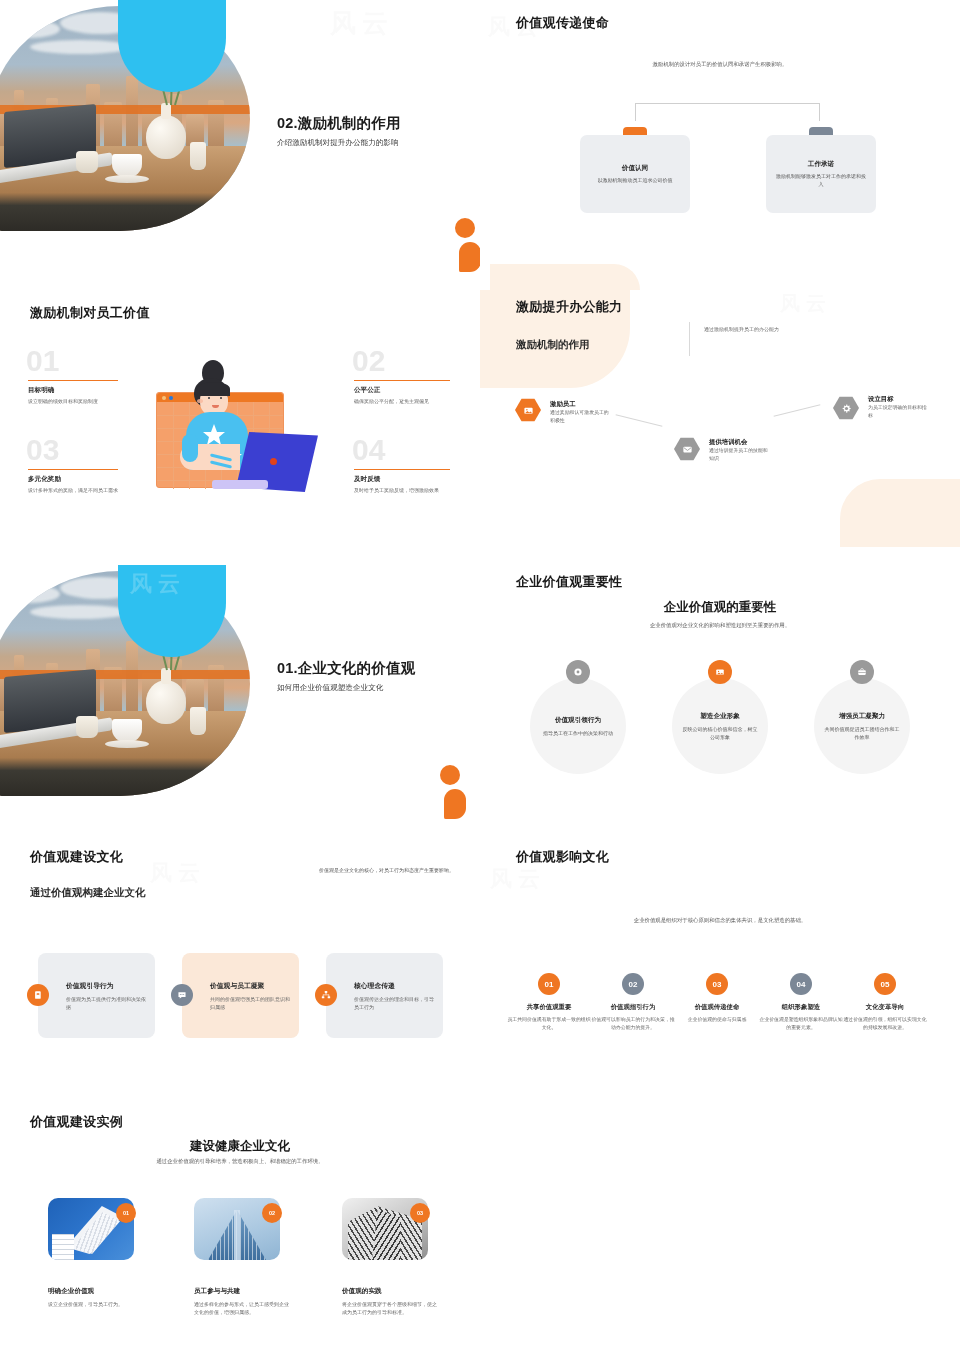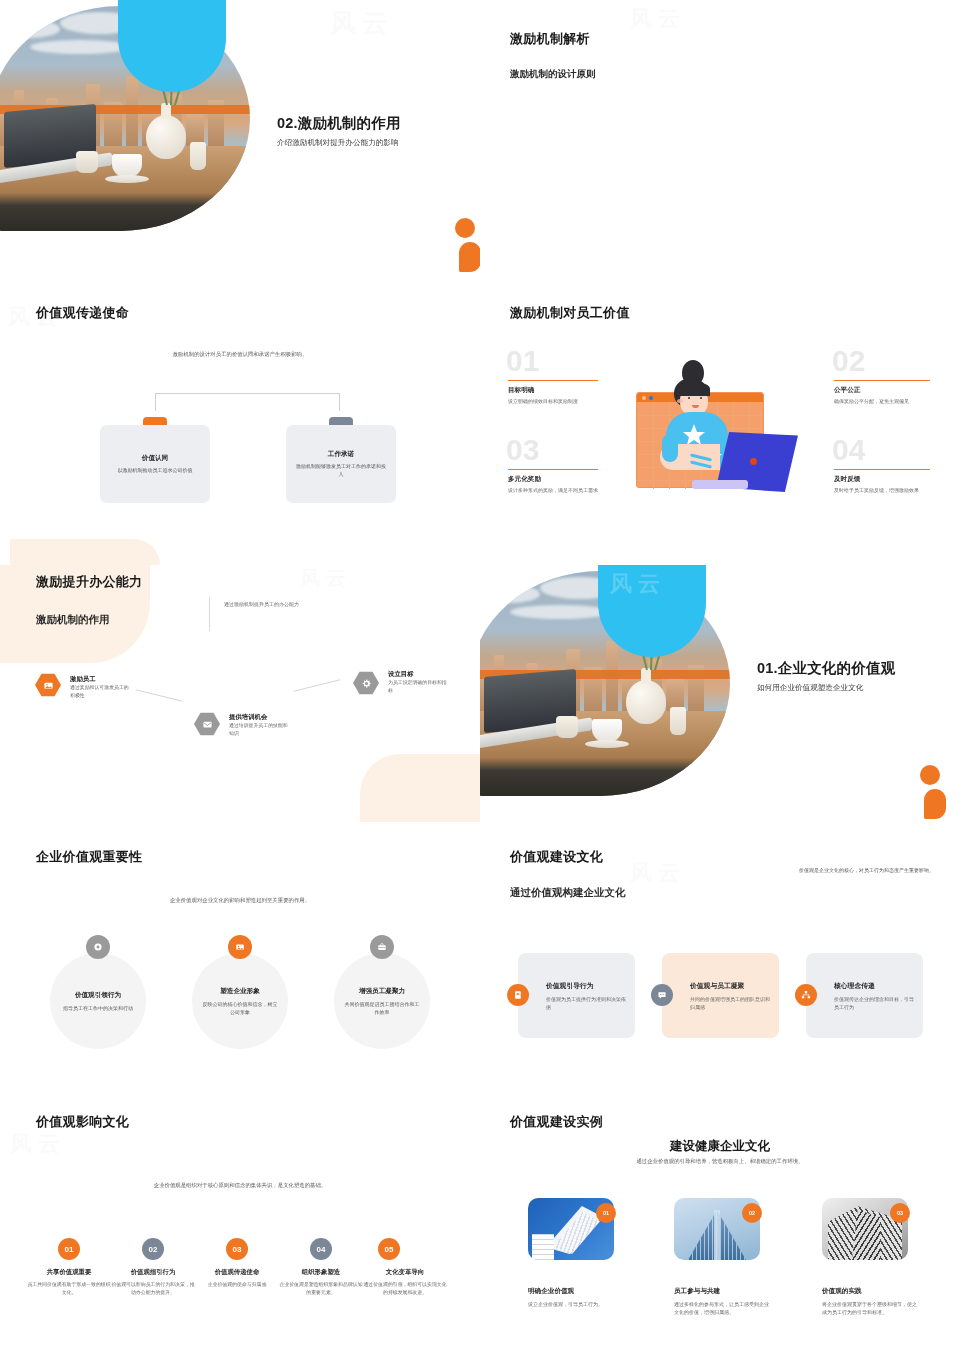--- a/index.html
+++ b/index.html
@@ -159,26 +159,20 @@
     </div>
     <div class="cyan-blob c1"></div>
     <div class="cover-h1" style="left:277px;top:114px;">02.激励机制的作用</div>
     <div class="cover-h2" style="left:277px;top:138px;">介绍激励机制对提升办公能力的影响</div>
     <div class="orange-person" style="left:455px;top:218px;">
       <div class="op-head"></div>
       <div class="op-body" style="margin-top:4px;margin-left:4px;"></div>
     </div>
   </section>
 
-  <section class="slide">
-    <div class="wm" style="left:150px;top:4px;font-size:22px;">风云</div>
-    <div class="kicker" style="left:30px;top:30px;">激励机制解析</div>
-    <div style="position:absolute;left:30px;top:68px;font-size:9.5px;font-weight:bold;">激励机制的设计原则</div>
-
-  </section>
 
   <section class="slide">
     <div class="wm" style="left:8px;top:12px;font-size:22px;">风云</div>
     <div class="kicker" style="left:36px;top:14px;">价值观传递使命</div>
     <div class="ctr-sub" style="position:absolute;left:70px;top:60px;width:340px;">激励机制的设计对员工的价值认同和承诺产生积极影响。</div>
 
     <div class="conn" style="left:155px;top:103px;width:185px;height:18px;"></div>
 
     <div class="numtag" style="left:143px;top:127px;background:#ef7622;">01</div>
     <div class="bx" style="left:100px;top:135px;width:110px;height:78px;">
@@ -361,20 +355,21 @@
     <div class="cover-h1" style="left:277px;top:94px;">01.企业文化的价值观</div>
     <div class="cover-h2" style="left:277px;top:118px;">如何用企业价值观塑造企业文化</div>
     <div class="orange-person" style="left:440px;top:200px;">
       <div class="op-head"></div>
       <div class="op-body" style="margin-top:4px;margin-left:4px;"></div>
     </div>
   </section>
 
   <section class="slide">
     <div class="kicker" style="left:36px;top:8px;">企业价值观重要性</div>
+    <div class="ctr-title" style="position:absolute;left:60px;top:34px;width:360px;">企业价值观的重要性</div>
     <div class="ctr-sub" style="position:absolute;left:70px;top:56px;width:340px;">企业价值观对企业文化的影响和塑造起到至关重要的作用。</div>
 
     <div class="circ" style="left:50px;top:113px;">
       <div class="t">价值观引领行为</div>
       <div class="d">指导员工在工作中的决策和行动</div>
     </div>
     <div class="cicon" style="left:86px;top:95px;background:#9a9a9a;">
       <svg width="10" height="10" viewBox="0 0 24 24" fill="#fff">
           <circle cx="12" cy="12" r="8.6" fill="#fff"></circle>
           <circle cx="12" cy="12" r="3.4" fill="#9a9a9a"></circle>
@@ -475,21 +470,21 @@
       <div class="t">价值观传递使命</div>
       <div class="d">企业价值观的使命与归属感</div>
     </div>
 
     <div class="stepnum" style="left:310px;top:133px;background:#7b8796;">04</div>
     <div class="stp" style="left:278px;top:163px;">
       <div class="t">组织形象塑造</div>
       <div class="d">企业价值观是塑造组织形象和品牌认知的重要元素。</div>
     </div>
 
-    <div class="stepnum" style="left:378px;top:133px;background:#ef7622;">05</div>
+    <div class="stepnum" style="left:394px;top:133px;background:#ef7622;">05</div>
     <div class="stp" style="left:362px;top:163px;">
       <div class="t">文化变革导向</div>
       <div class="d">通过价值观的引领，组织可以实现文化的持续发展和改进。</div>
     </div>
   </section>
 
   <section class="slide">
     <div class="kicker" style="left:30px;top:8px;">价值观建设实例</div>
     <div class="ctr-title" style="position:absolute;left:60px;top:33px;width:360px;">建设健康企业文化</div>
     <div class="ctr-sub" style="position:absolute;left:60px;top:52px;width:360px;">通过企业价值观的引导和培养，营造积极向上、和谐稳定的工作环境。</div>

